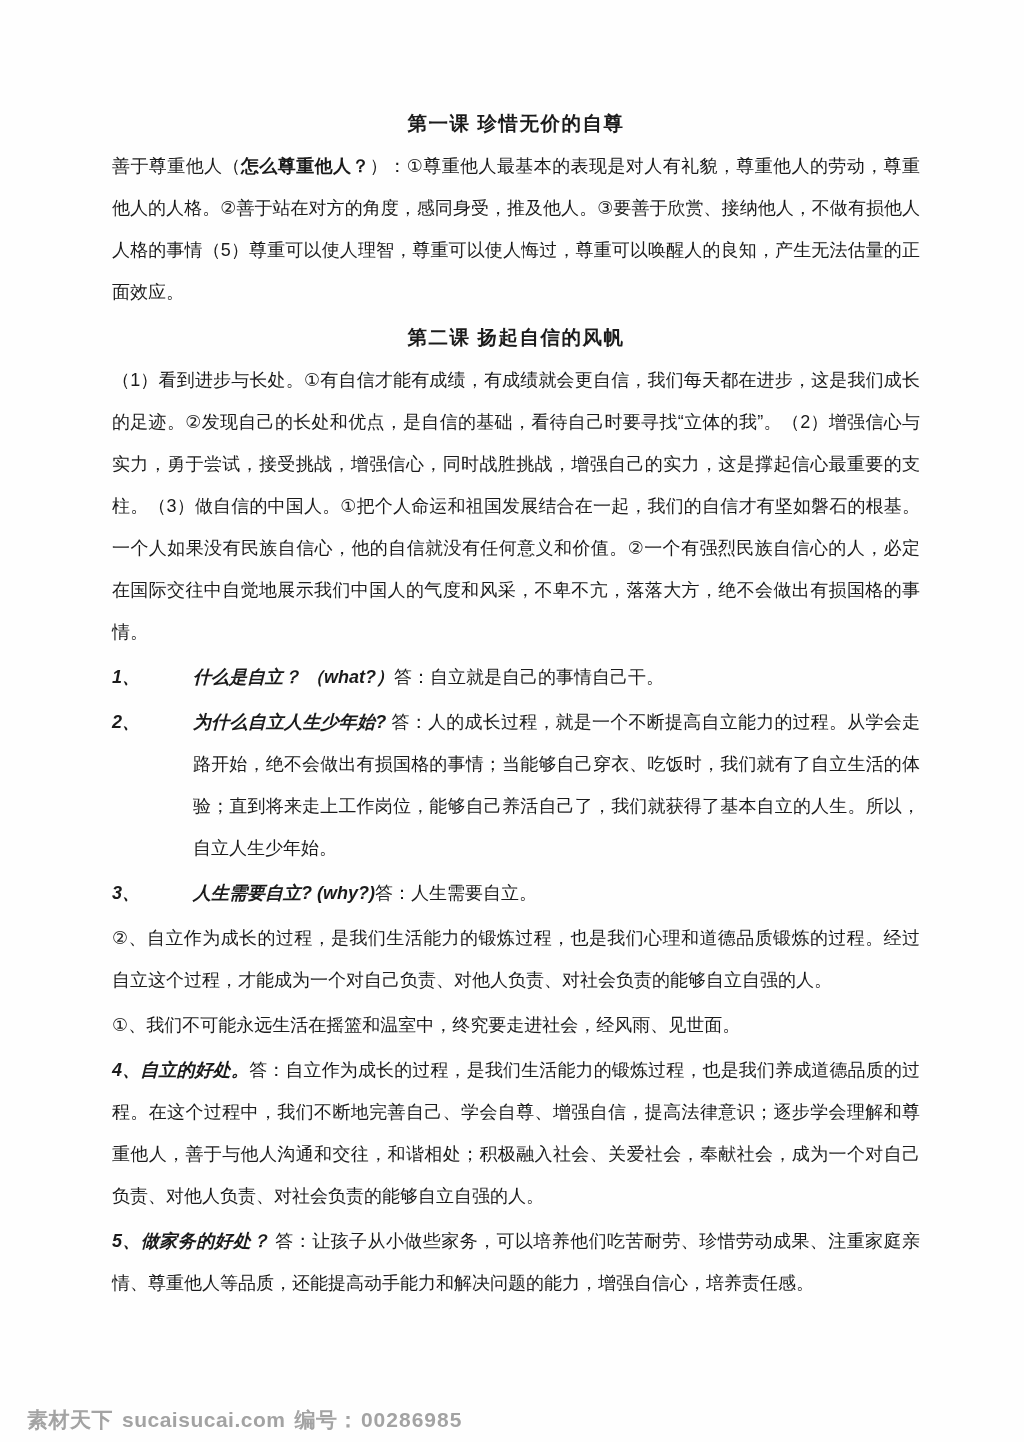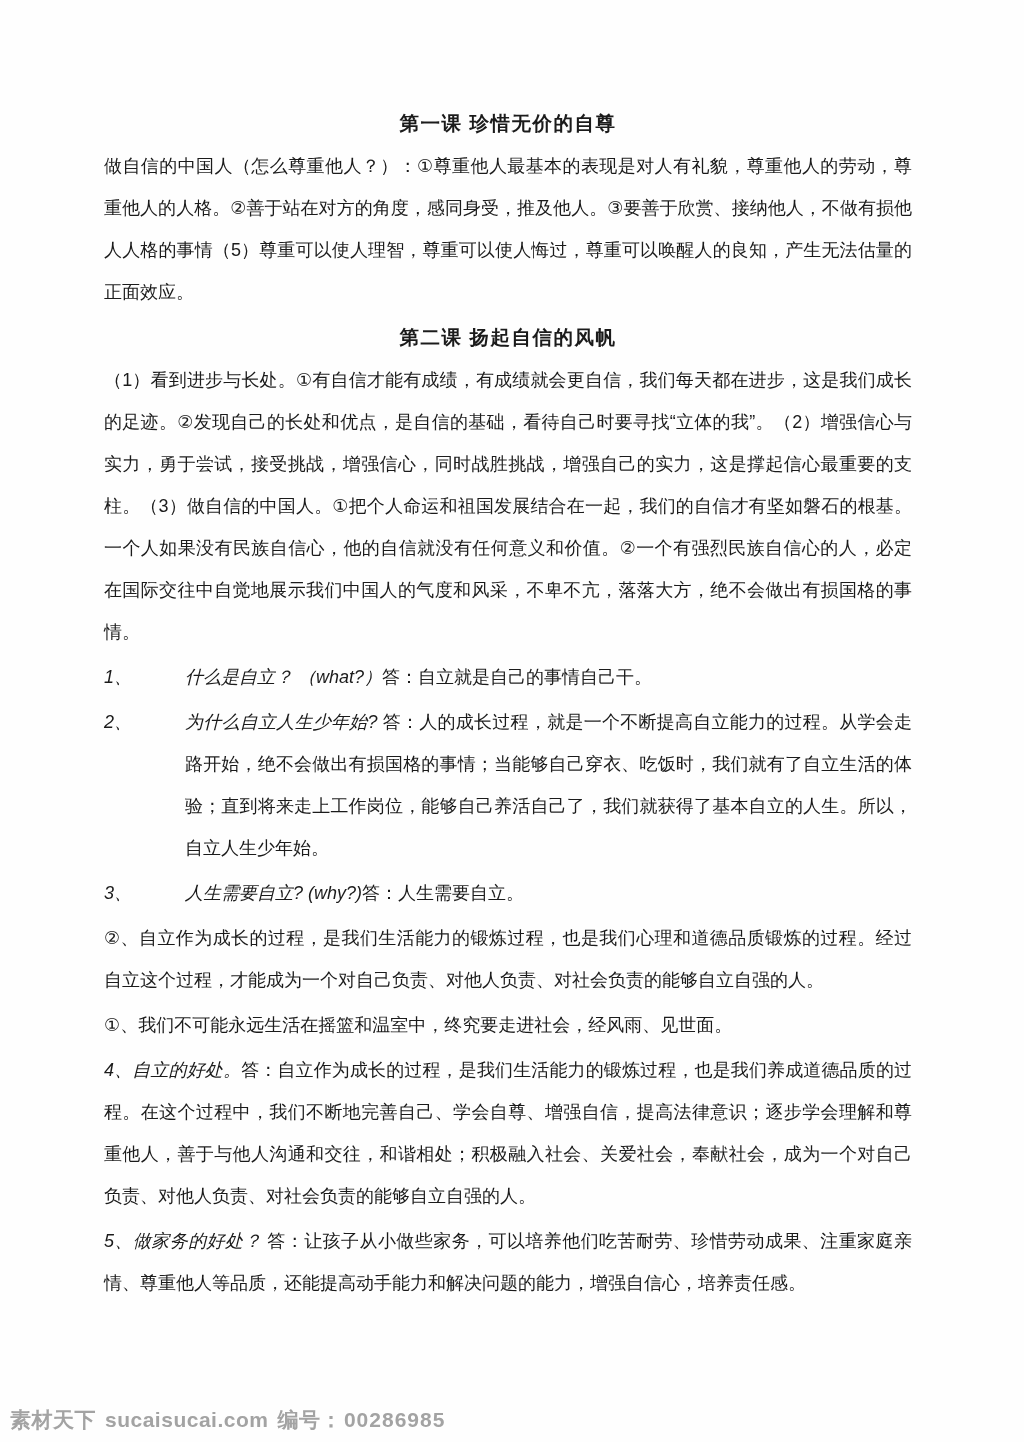--- a/index.html
+++ b/index.html
@@ -7,56 +7,56 @@
     width:1024px;height:1442px;position:relative;
     background:#ffffff;
     font-family:"Liberation Sans","DejaVu Sans",sans-serif;
     color:#1b1b1b;
     overflow:hidden;
   }
   .page{
     position:absolute;inset:0;background:#fefefe;
   }
   .doc{
-    position:absolute;top:0;left:104px;width:808px;
+    position:absolute;top:0;left:112px;width:808px;
     padding-top:102px;
     font-size:18px;line-height:42px;
   }
   h2.title{
     font-size:19.5px;font-weight:700;font-style:normal;
     text-align:center;margin:0;line-height:43px;
     letter-spacing:1.5px;
   }
   h2.title.t3{letter-spacing:12px;}
   p.para{
     margin:0 0 3px 0;text-align:justify;
   }
   .qa{
     display:flex;margin:0 0 3px 0;
   }
   .qa .num{flex:0 0 37px;}
   .qa .itembody{flex:1;text-align:justify;margin-left:44px;}
-  .q{font-weight:400;font-style:italic;}
+  .q{font-weight:700;font-style:italic;}
   .wm{
-    position:absolute;left:10px;bottom:10px;
+    position:absolute;left:27px;bottom:10px;
     font-size:21px;line-height:24px;font-weight:700;
     color:#a3a3a3;letter-spacing:0.5px;white-space:nowrap;
   }
   .wm .seg{margin-right:9px;}
   .wm .seg:last-child{margin-right:0;}
   .wm .code{letter-spacing:1px;}
 </style>
 </head>
 <body>
 
 <div class="page">
   <div class="doc">
 
     <h2 class="title">第一课 珍惜无价的自尊</h2>
-    <p class="para"><span>做自信的中国人（</span><span class="q" style="font-style:normal">怎么尊重他人？</span><span>）：①尊重他人最基本的表现是对人有礼貌，尊重他人的劳动，尊重他人的人格。②善于站在对方的角度，感同身受，推及他人。③要善于欣赏、接纳他人，不做有损他人人格的事情（5）尊重可以使人理智，尊重可以使人悔过，尊重可以唤醒人的良知，产生无法估量的正面效应。</span></p>
+    <p class="para"><span>善于尊重他人（</span><span class="q" style="font-style:normal">怎么尊重他人？</span><span>）：①尊重他人最基本的表现是对人有礼貌，尊重他人的劳动，尊重他人的人格。②善于站在对方的角度，感同身受，推及他人。③要善于欣赏、接纳他人，不做有损他人人格的事情（5）尊重可以使人理智，尊重可以使人悔过，尊重可以唤醒人的良知，产生无法估量的正面效应。</span></p>
 
     <h2 class="title">第二课 扬起自信的风帆</h2>
     <p class="para"><span>（1）看到进步与长处。①有自信才能有成绩，有成绩就会更自信，我们每天都在进步，这是我们成长的足迹。②发现自己的长处和优点，是自信的基础，看待自己时要寻找“立体的我”。（2）增强信心与实力，勇于尝试，接受挑战，增强信心，同时战胜挑战，增强自己的实力，这是撑起信心最重要的支柱。（3）做自信的中国人。①把个人命运和祖国发展结合在一起，我们的自信才有坚如磐石的根基。一个人如果没有民族自信心，他的自信就没有任何意义和价值。②一个有强烈民族自信心的人，必定在国际交往中自觉地展示我们中国人的气度和风采，不卑不亢，落落大方，绝不会做出有损国格的事情。</span></p>
 
 
     <div class="qa">
       <span class="num q">1、</span>
       <div class="itembody"><span class="q">什么是自立？ （what?）</span><span>答：自立就是自己的事情自己干。</span></div>
     </div>
 

